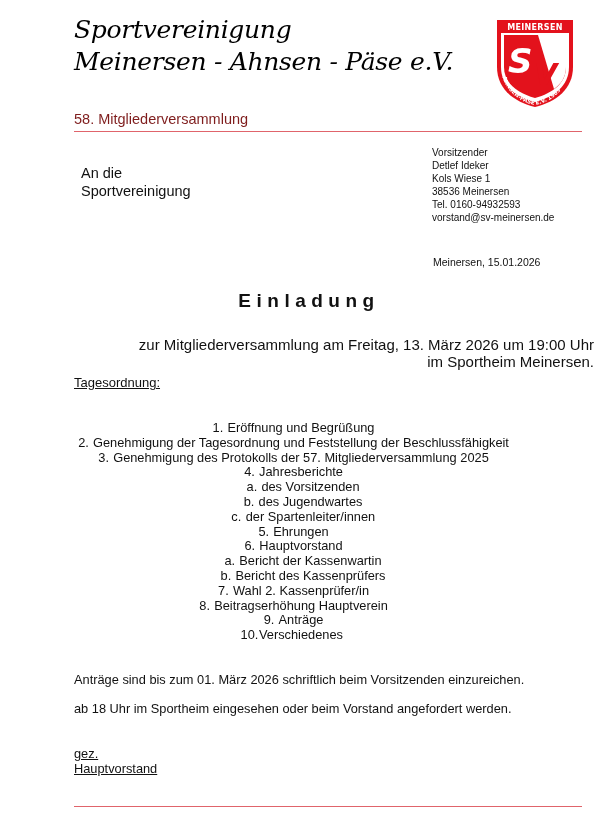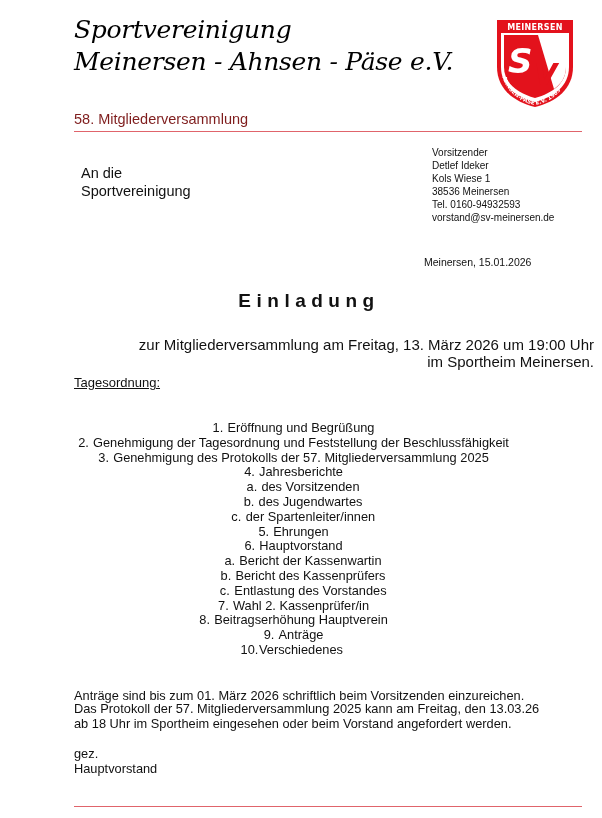--- a/index.html
+++ b/index.html
@@ -59,21 +59,21 @@
     }
     .sender {
       position: absolute;
       left: 432px;
       top: 146px;
       font-size: 10px;
       line-height: 13px;
     }
     .date {
       position: absolute;
-      left: 424px;
+      left: 433px;
       top: 256px;
       font-size: 10.5px;
       text-align: center;
     }
     .heading {
       position: absolute;
       left: 0;
       width: 618px;
       top: 290px;
       text-align: center;
@@ -112,36 +112,37 @@
       display: inline-block;
       width: 19px;
     }
     .agenda .sub {
       padding-left: 19px;
     }
     .agenda .sub .num { width: 19px; }
     .note1 {
       position: absolute;
       left: 74px;
-      top: 688px;
+      top: 672px;
       font-size: 12.8px;
     }
     .note2 {
       position: absolute;
       left: 74px;
       top: 701px;
       font-size: 12.8px;
       line-height: 15px;
     }
     .signoff {
       position: absolute;
       left: 74px;
       top: 746px;
       font-size: 12.8px;
       line-height: 15px;
+      text-decoration: underline;
     }
   </style>
 </head>
 <body>
 
 <div class="club-name">
   <div>Sportvereinigung</div>
   <div>Meinersen - Ahnsen - Päse e.V.</div>
 </div>
 
@@ -200,31 +201,29 @@
   <li><span class="num">2.</span><span>Genehmigung der Tagesordnung und Feststellung der Beschlussfähigkeit</span></li>
   <li><span class="num">3.</span><span>Genehmigung des Protokolls der 57. Mitgliederversammlung 2025</span></li>
   <li><span class="num">4.</span><span>Jahresberichte</span></li>
   <li class="sub"><span class="num">a.</span><span>des Vorsitzenden</span></li>
   <li class="sub"><span class="num">b.</span><span>des Jugendwartes</span></li>
   <li class="sub"><span class="num">c.</span><span>der Spartenleiter/innen</span></li>
   <li><span class="num">5.</span><span>Ehrungen</span></li>
   <li><span class="num">6.</span><span>Hauptvorstand</span></li>
   <li class="sub"><span class="num">a.</span><span>Bericht der Kassenwartin</span></li>
   <li class="sub"><span class="num">b.</span><span>Bericht des Kassenprüfers</span></li>
-  <li class="sub"><span class="num">c.</span><span>Entlastung des Vorstandes</span></li>
   <li><span class="num">7.</span><span>Wahl 2. Kassenprüfer/in</span></li>
   <li><span class="num">8.</span><span>Beitragserhöhung Hauptverein</span></li>
   <li><span class="num">9.</span><span>Anträge</span></li>
   <li><span class="num">10.</span><span>Verschiedenes</span></li>
 </ul>
 
 <div class="note1">Anträge sind bis zum 01. März 2026 schriftlich beim Vorsitzenden einzureichen.</div>
 
 <div class="note2">
-  <div>Das Protokoll der 57. Mitgliederversammlung 2025 kann am Freitag, den 13.03.26</div>
   <div>ab 18 Uhr im Sportheim eingesehen oder beim Vorstand angefordert werden.</div>
 </div>
 
 <div class="signoff">
   <div>gez.</div>
   <div>Hauptvorstand</div>
 </div>
 
 <div class="rule bottom"></div>
 

